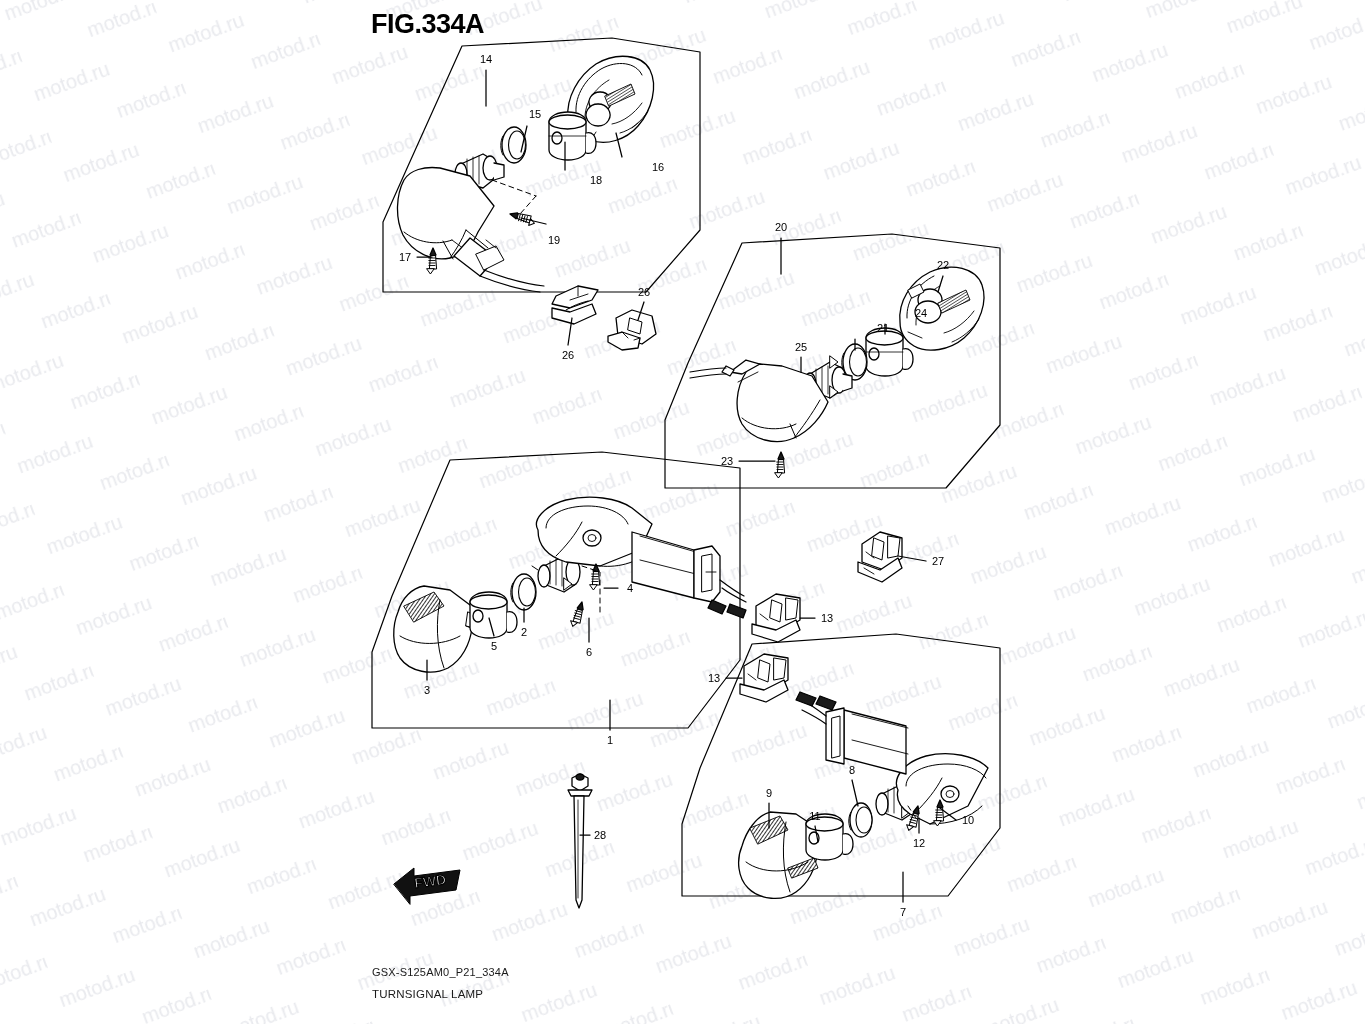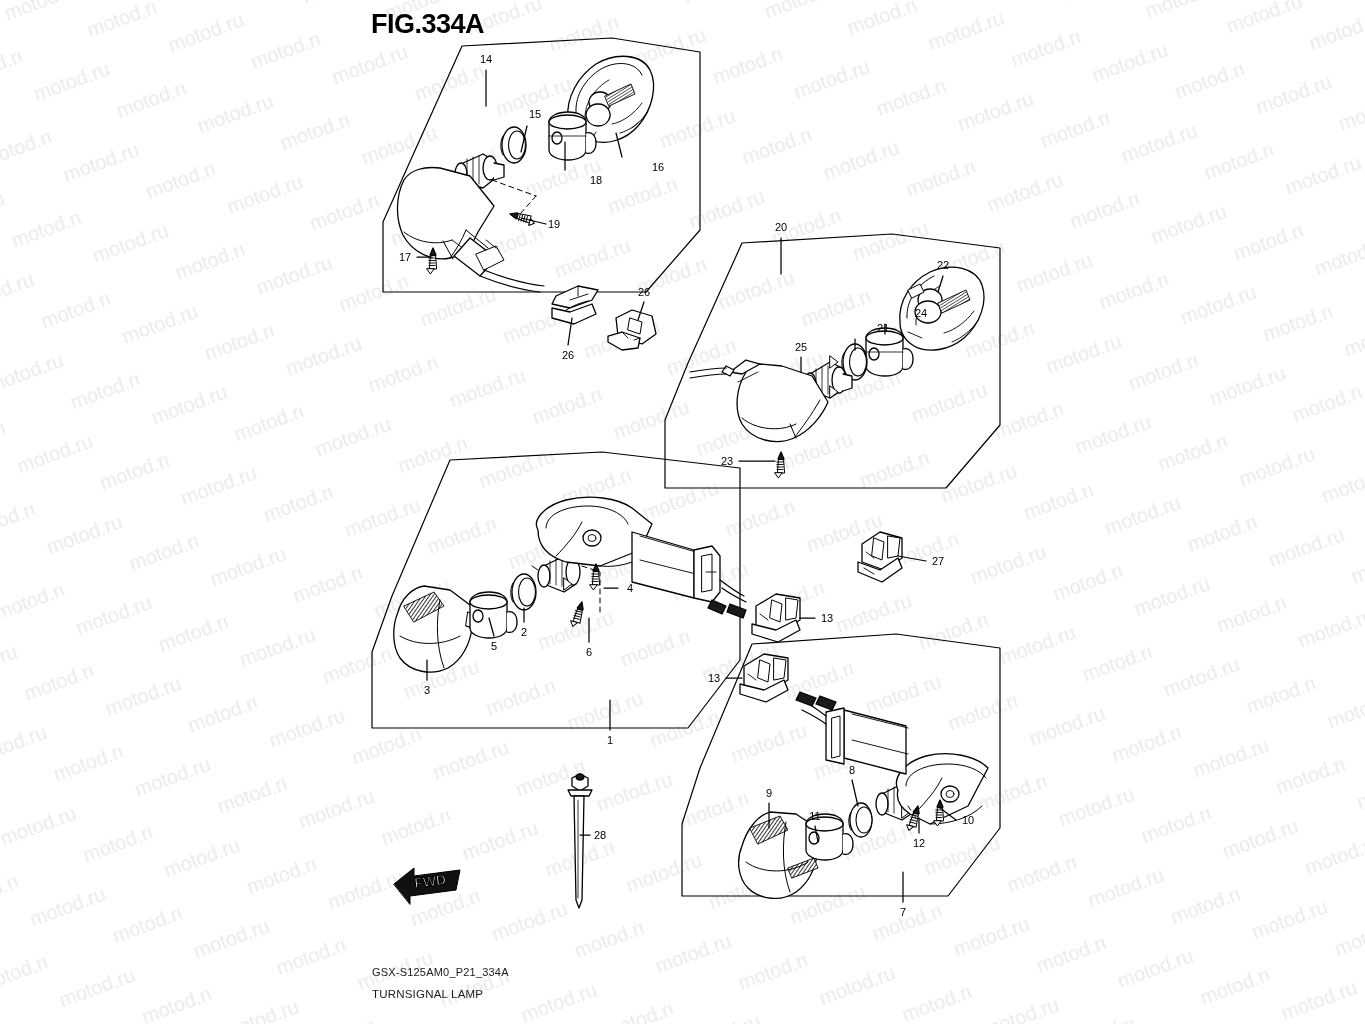--- a/index.html
+++ b/index.html
@@ -477,21 +477,21 @@
 
   <div class="ttl">FIG.334A</div>
   <div class="footer l1">GSX-S125AM0_P21_334A</div>
   <div class="footer l2">TURNSIGNAL LAMP</div>
 
   <div id="callout-layer">
       <div class="cal" style="left: 486px; top: 59px;">14</div>
       <div class="cal" style="left: 527px; top: 114px; margin-left: 8px;">15</div>
       <div class="cal" style="left: 596px; top: 180px;">18</div>
       <div class="cal" style="left: 622px; top: 167px; margin-left: 36px;">16</div>
-      <div class="cal" style="left: 554px; top: 224px;">19</div>
+      <div class="cal" style="left: 554px; top: 240px;">19</div>
       <div class="cal" style="left: 405px; top: 257px;">17</div>
       <div class="cal" style="left: 568px; top: 355px;">26</div>
       <div class="cal" style="left: 644px; top: 292px;">26</div>
       <div class="cal" style="left: 781px; top: 227px;">20</div>
       <div class="cal" style="left: 943px; top: 265px;">22</div>
       <div class="cal" style="left: 885px; top: 313px; margin-left: 36px;">24</div>
       <div class="cal" style="left: 883px; top: 328px;">21</div>
       <div class="cal" style="left: 801px; top: 347px;">25</div>
       <div class="cal" style="left: 727px; top: 461px;">23</div>
       <div class="cal" style="left: 427px; top: 690px;">3</div>

